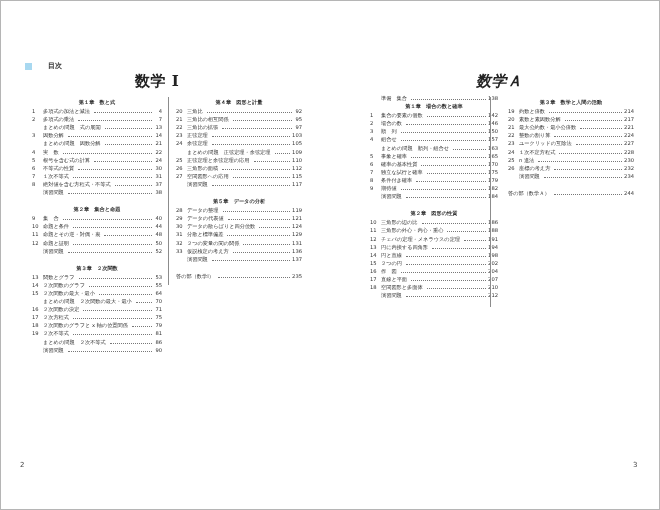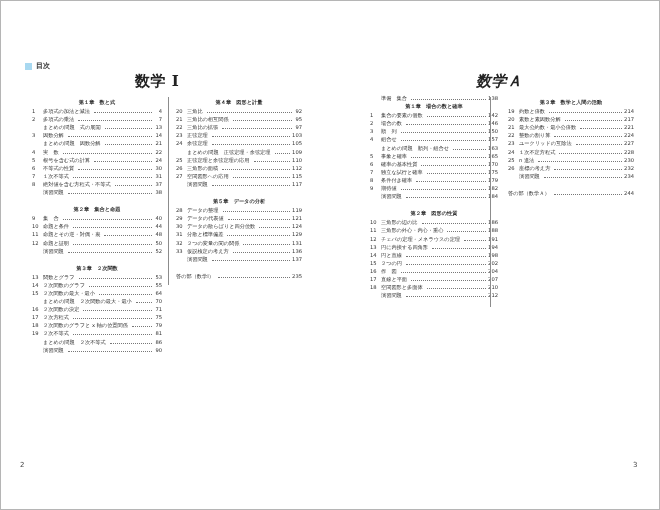--- a/index.html
+++ b/index.html
@@ -1,19 +1,19 @@
 <!DOCTYPE html>
 <html><head>
 <meta charset="utf-8">
 <style>
   html, body { margin:0; padding:0; }
   body { width:660px; height:510px; background:#ffffff; position:relative; overflow:hidden;
          font-family:"DejaVu Sans","Liberation Sans",sans-serif; color:#333; }
   .frame { position:absolute; left:0; top:0; width:658px; height:508px; border:1px solid #b5b5b5; }
-  .toc-head { position:absolute; left:25px; top:61px; display:flex; align-items:center; gap:4px; font-size:7px; font-weight:bold; color:#333; }
+  .toc-head { position:absolute; left:25px; top:61px; display:flex; align-items:center; gap:16px; font-size:7px; font-weight:bold; color:#333; }
   .toc-head .sq { width:7px; height:7px; background:#a8d8f0; }
   .book-title { position:absolute; font-family:"DejaVu Serif","Liberation Serif",serif; font-weight:bold; font-size:15px; color:#222; letter-spacing:0.5px;text-align:center; }
   .col { position:absolute; font-size:5.2px; line-height:8.1px; }
   .vline { position:absolute; width:1px; background:#8c8c8c; }
   .chap { text-align:center; font-weight:bold; margin-bottom:1px; }
   .row { display:flex; align-items:baseline; height:8.1px; white-space:nowrap; }
   .row .num { width:11px; flex:none; }
   .row .ttl { flex:none; }
   .row .dots { flex:1; border-bottom:0.6px dotted #777; margin:0 2px 2px 4px; }
   .row .pg { flex:none; text-align:right; min-width:8px; }

